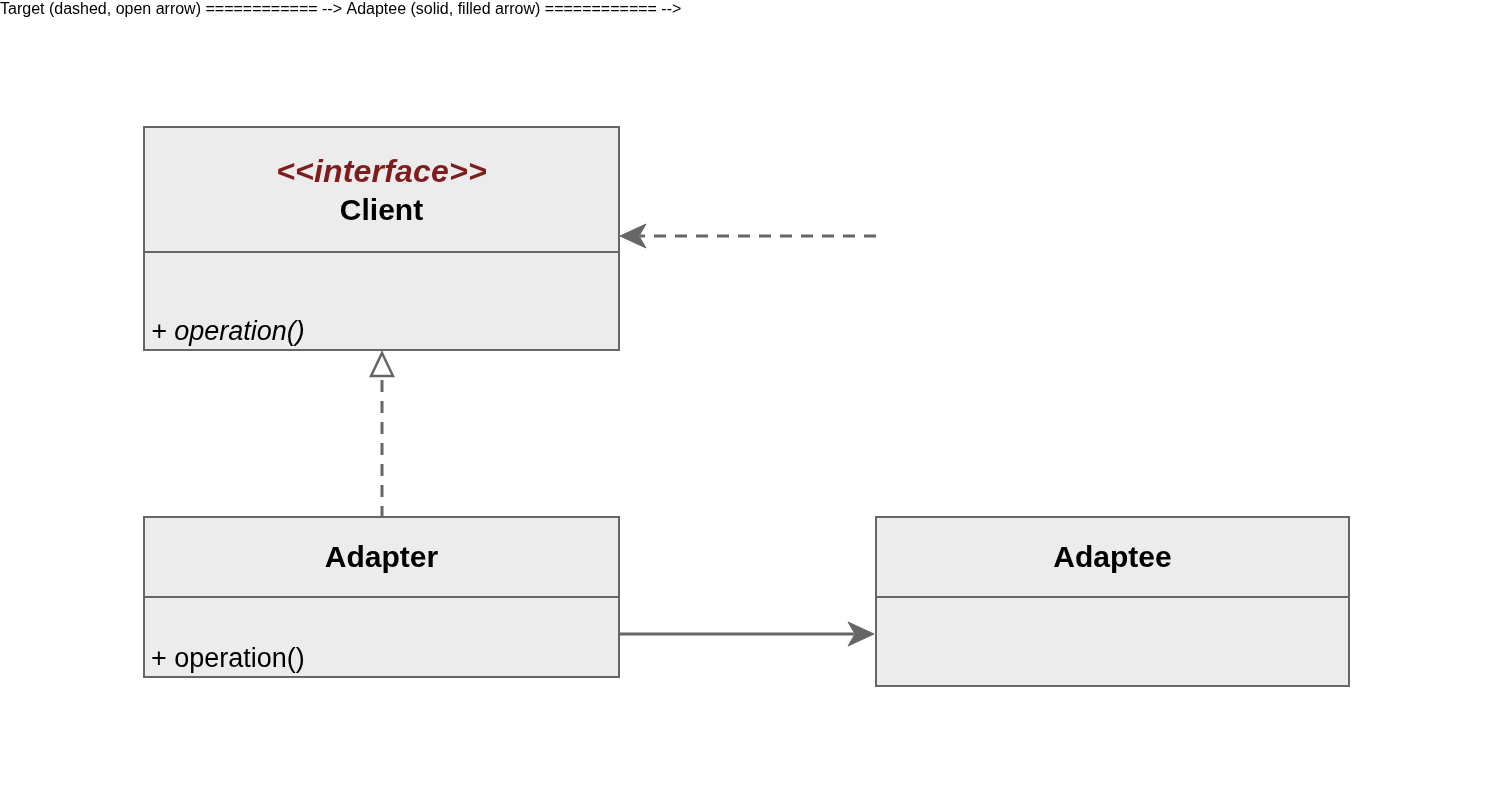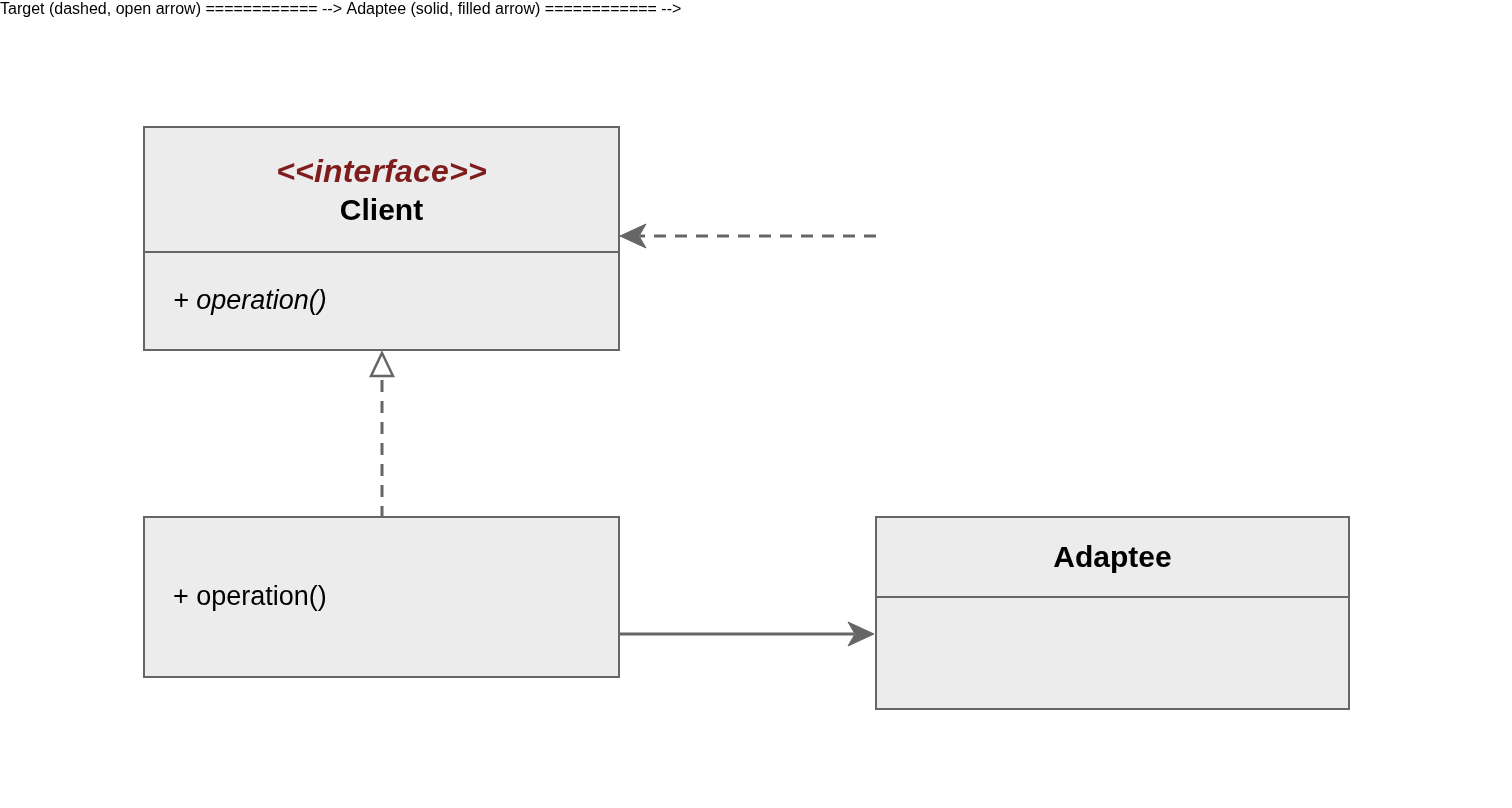--- a/index.html
+++ b/index.html
@@ -53,22 +53,22 @@
     font-weight: bold;
     font-size: 30px;
     line-height: 1.25;
     color: #000000;
   }
   .uml-members {
     box-sizing: border-box;
     flex: 1;
     display: flex;
     flex-direction: column;
-    justify-content: center;
-    padding-left: 28px;
+    justify-content: flex-end;
+    padding-left: 6px;
   }
   .member {
     font-size: 27px;
     line-height: 1.3;
     color: #000000;
     white-space: nowrap;
   }
   .member.abstract {
     font-style: italic;
   }
@@ -112,27 +112,30 @@
     </div>
     <div class="uml-members">
       <div class="member abstract">+ operation()</div>
     </div>
   </div>
 
   
 
   
   <div class="uml-class" id="class-adapter" style="left:143px; top:516px; width:477px; height:162px;">
+    <div class="uml-header with-divider" style="height:80px;">
+      <div class="class-name">Adapter</div>
+    </div>
     <div class="uml-members">
       <div class="member">+ operation()</div>
     </div>
   </div>
 
   
-  <div class="uml-class" id="class-adaptee" style="left:875px; top:516px; width:475px; height:194px;">
+  <div class="uml-class" id="class-adaptee" style="left:875px; top:516px; width:475px; height:171px;">
     <div class="uml-header with-divider" style="height:80px;">
       <div class="class-name">Adaptee</div>
     </div>
   </div>
 
    Target (dashed, open arrow) ============ --&gt;
   <svg class="connector" style="left:612px; top:206px; width:270px; height:60px;" viewBox="0 0 270 60">
     <line class="edge-line dashed" x1="264" y1="30" x2="28" y2="30" stroke-width="3"></line>
     <path class="arrow-filled" d="M 8 30 L 34 18 L 27 30 L 34 42 Z"></path>
   </svg>

